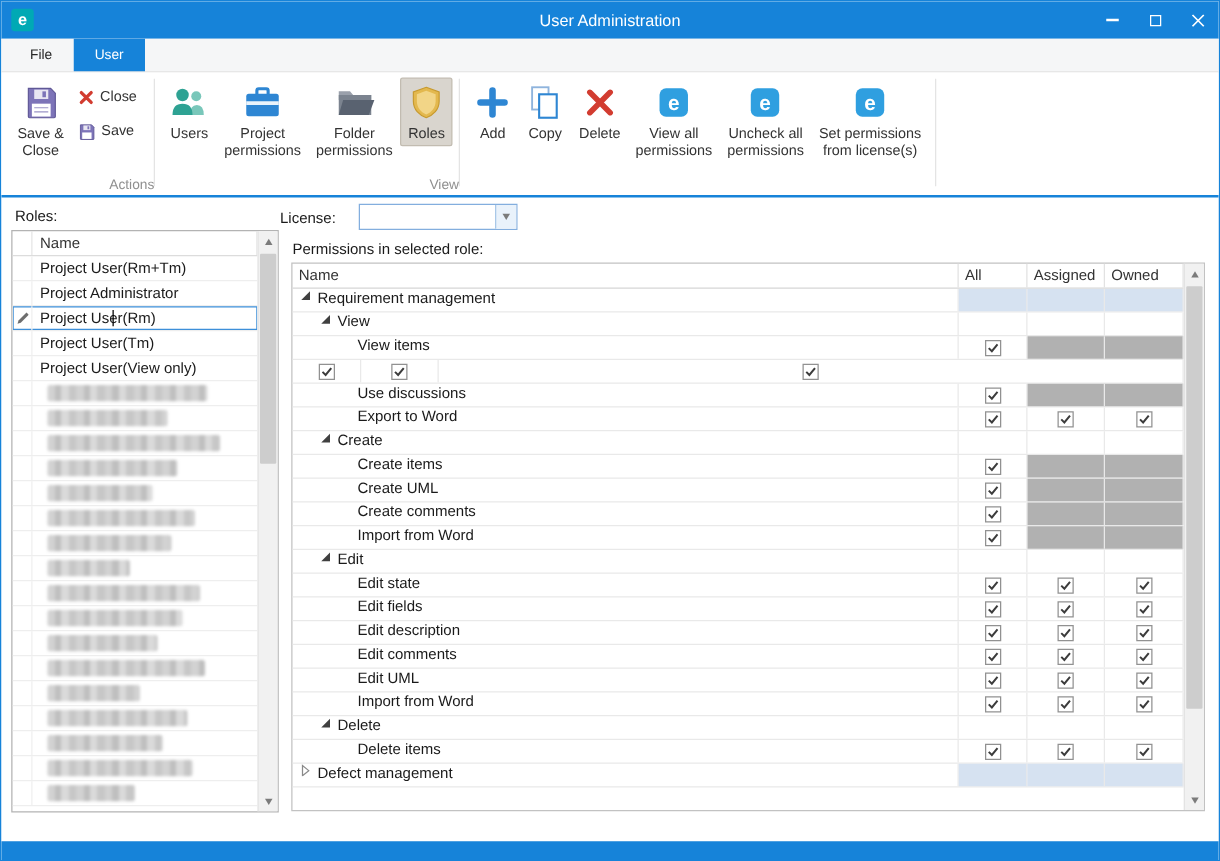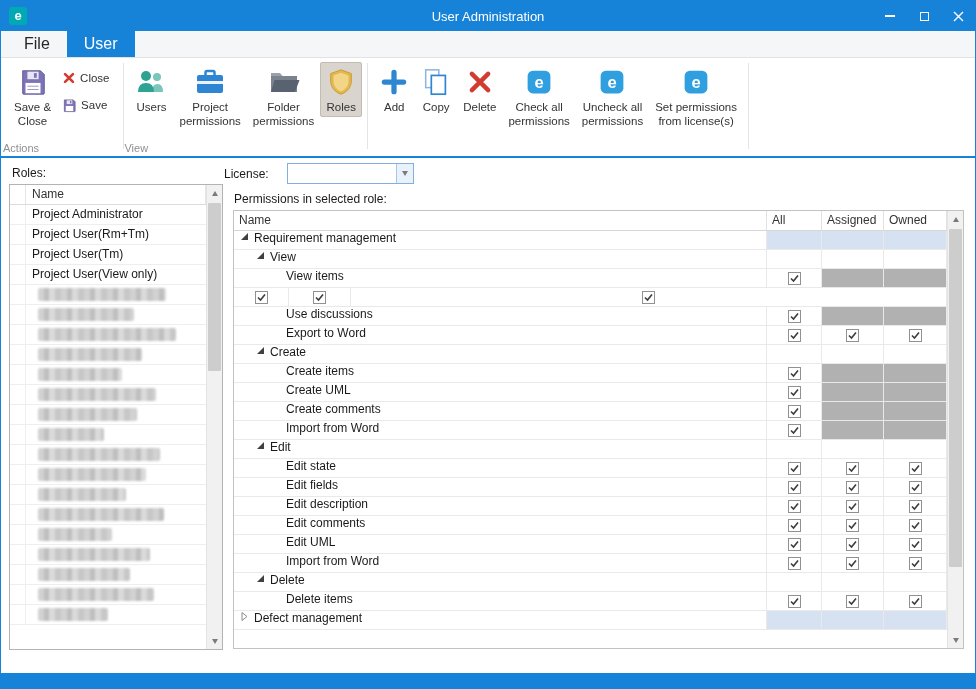--- a/index.html
+++ b/index.html
@@ -17,27 +17,27 @@
   .titlebar { position:absolute; top:0; left:0; width:100%; height:30px; background:#1683d9; display:flex; align-items:center; }
   .app-logo { width:18px; height:18px; margin-left:8px; border-radius:3px; background:#00a9b4; color:#fff; font-weight:bold; font-size:13px; line-height:18px; text-align:center; z-index:2; }
   .title-text { position:absolute; left:0; right:0; text-align:center; color:#fff; font-size:13px; }
   .win-controls { margin-left:auto; display:flex; height:100%; z-index:2; }
   .win-btn { width:34px; height:100%; display:flex; align-items:center; justify-content:center; cursor:default; }
   .glyph-min { width:10px; height:2px; background:#fff; }
   .glyph-max { width:9px; height:9px; border:1.5px solid #fff; }
 
   
   .tabrow { position:absolute; top:30px; left:0; width:100%; height:27px; background:#f5f6f7; border-bottom:1px solid #e2e2e2; display:flex; align-items:stretch; padding-left:6px; }
-  .tab { padding:0 17px; font-size:16px; display:flex; align-items:center; color:#262626; cursor:default; }
+  .tab { padding:0 17px; font-size:11px; display:flex; align-items:center; color:#262626; cursor:default; }
   .tab.active { background:#1683d9; color:#fff; }
 
   
   .ribbon { position:absolute; top:57px; left:0; width:100%; height:100px; background:#fff; border-bottom:2px solid #1683d9; display:flex; align-items:stretch; padding:0 2px; }
   .rgroup { position:relative; display:flex; align-items:flex-start; padding:4px 5px 16px 5px; }
-  .rgroup-caption { position:absolute; left:0; right:0; bottom:2px; text-align:left; font-size:11px; color:#8f8f8f; }
+  .rgroup-caption { position:absolute; left:0; right:0; bottom:2px; text-align:right; font-size:11px; color:#8f8f8f; }
   .rsep { width:1px; background:#e4e4e4; margin:5px 0 7px 0; }
   .rbtn { display:flex; cursor:default; border:1px solid transparent; border-radius:2px; }
   .rbtn.big { flex-direction:column; align-items:center; text-align:center; padding:3px 5px 1px; font-size:11.5px; line-height:1.18; color:#333; min-width:42px; }
   .rbtn.big .ricon { height:32px; margin-bottom:3px; display:flex; align-items:center; justify-content:center; }
   .rbtn.big.selected { background:#d9d5ce; border-color:#c2bcb1; }
   .rbtn.small { flex-direction:row; align-items:center; padding:1px 8px 1px 4px; font-size:11.5px; color:#333; height:22px; }
   .rbtn.small .ricon { margin-right:4px; display:flex; }
   .rlabel { white-space:pre-line; }
   .stack { display:flex; flex-direction:column; gap:5px; margin-top:5px; }
 
@@ -229,21 +229,21 @@
       </span>
       <span class="rlabel">Delete</span>
     </div>
     <div class="rbtn big">
       <span class="ricon">
         <svg width="28" height="28" viewBox="0 0 32 32">
             <rect x="3" y="3" width="26" height="26" rx="6" fill="#2f9fe0"></rect>
             <text x="16" y="23" text-anchor="middle" fill="#fff" font-size="19" font-weight="bold" font-family="Liberation Sans, sans-serif">e</text>
           </svg>
       </span>
-      <span class="rlabel">Check all
+      <span class="rlabel">View all
 permissions</span>
     </div>
     <div class="rbtn big">
       <span class="ricon">
         <svg width="28" height="28" viewBox="0 0 32 32">
             <rect x="3" y="3" width="26" height="26" rx="6" fill="#2f9fe0"></rect>
             <text x="16" y="23" text-anchor="middle" fill="#fff" font-size="19" font-weight="bold" font-family="Liberation Sans, sans-serif">e</text>
           </svg>
       </span>
       <span class="rlabel">Uncheck all
@@ -265,25 +265,33 @@
 
 <div class="roles-label">Roles:</div>
 <div class="roles-list">
   <div class="roles-header">
     <div class="ind"></div>
     <div class="hname">Name</div>
   </div>
   <div class="roles-body" id="roles-body">
       <div class="role-row">
         <div class="ind"></div>
+        <div class="rname">Project User(Rm+Tm)</div>
+      </div>
+      <div class="role-row">
+        <div class="ind"></div>
         <div class="rname">Project Administrator</div>
       </div>
-      <div class="role-row">
-        <div class="ind"></div>
-        <div class="rname">Project User(Rm+Tm)</div>
+      <div class="role-row editing">
+        <div class="ind">
+          <svg width="10" height="11" viewBox="0 0 10 11">
+            <path d="M1 10 l0.8-2.6 L8.2 1 l1.8 1.8 -6.4 6.4 Z" fill="#6e6e6e"></path>
+          </svg>
+        </div>
+        <div class="rname">Project User(Rm)<div class="caret"></div></div>
       </div>
       <div class="role-row">
         <div class="ind"></div>
         <div class="rname">Project User(Tm)</div>
       </div>
       <div class="role-row">
         <div class="ind"></div>
         <div class="rname">Project User(View only)</div>
       </div>
       <div class="role-row">

